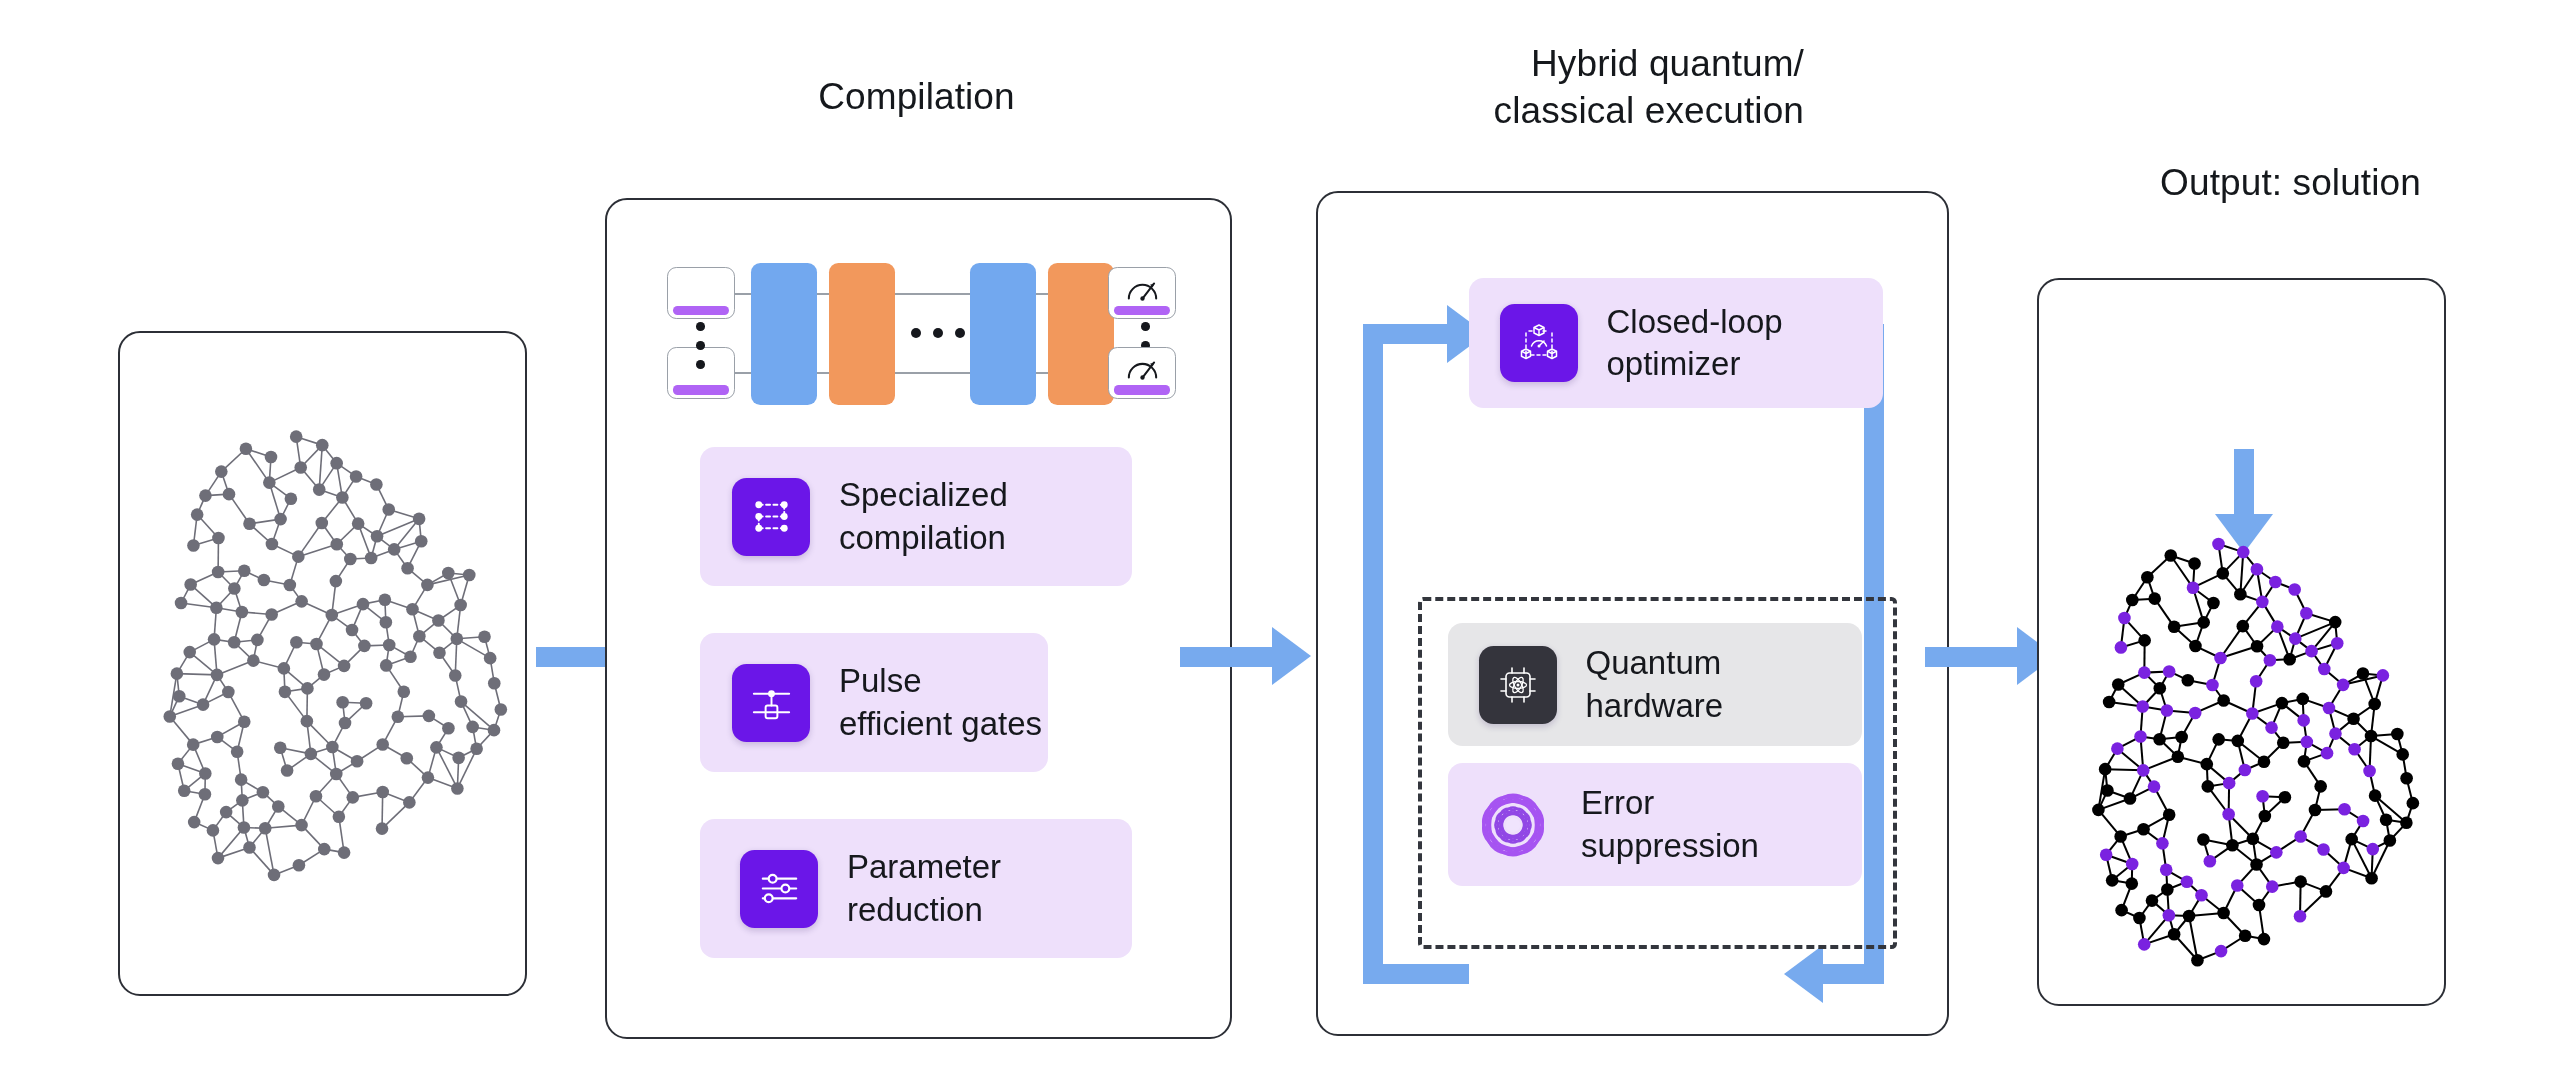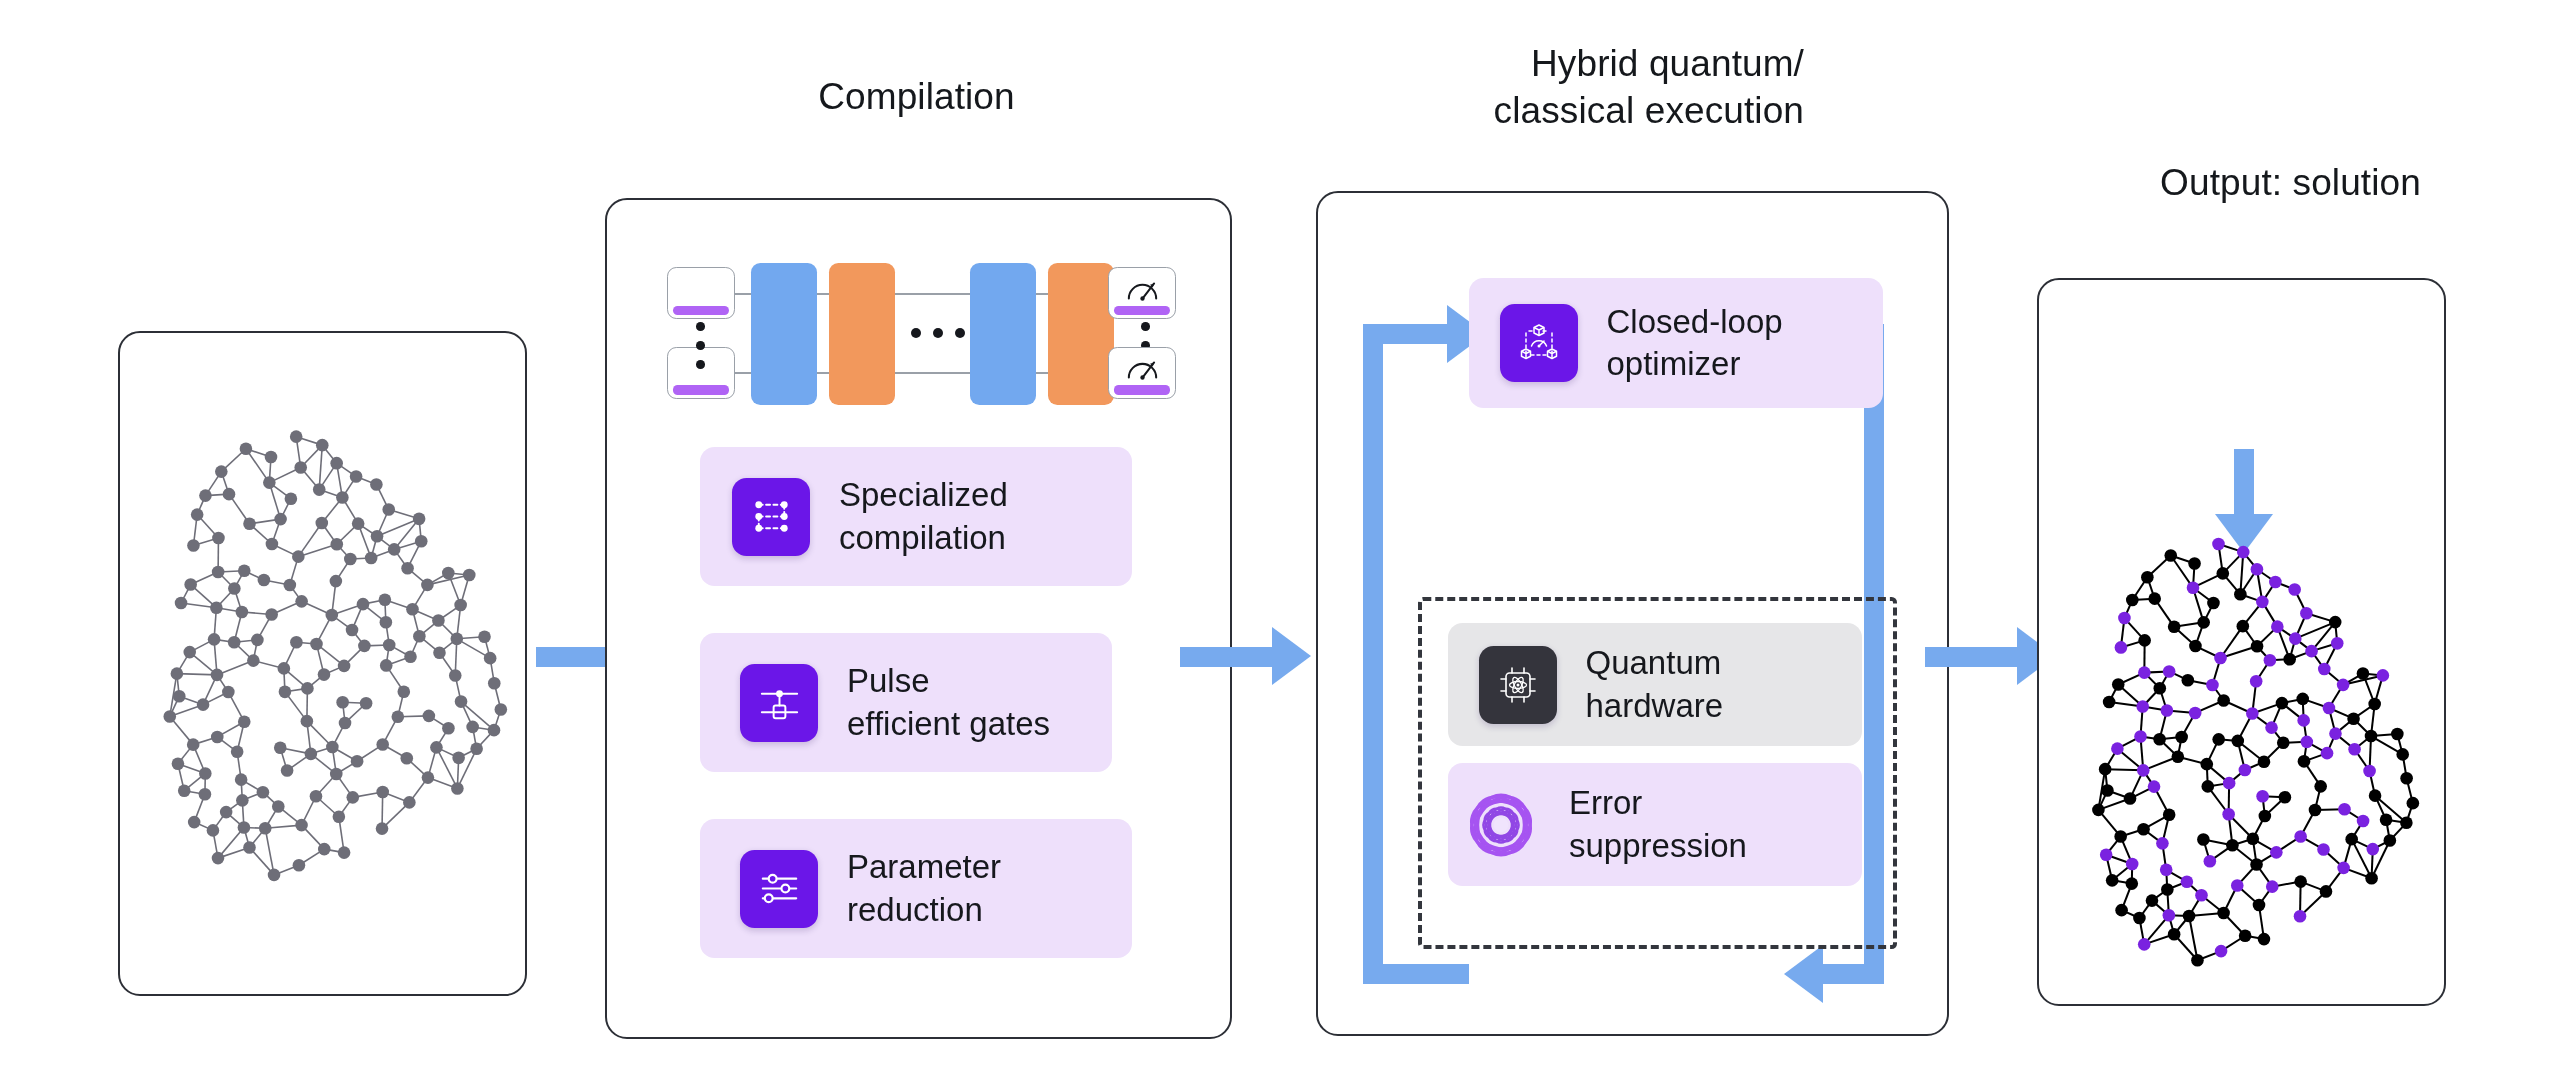--- a/index.html
+++ b/index.html
@@ -527,21 +527,21 @@
               <circle cx="76" cy="50" r="7"></circle>
             <circle cx="24" cy="74" r="7"></circle>
               <circle cx="76" cy="74" r="7"></circle>
           </g>
         </svg>
       </span>
       <span class="pill-label">Specialized
 compilation</span>
     </div>
 
-    <div class="pill" style="left:93px;top:433px;width:412px;height:139px;padding-left:40px;">
+    <div class="pill" style="left:93px;top:433px;width:348px;height:139px;padding-left:32px;">
       <span class="icon-box">
         <svg viewBox="0 0 100 100" width="49" height="49">
           <g stroke="#fff" stroke-width="4" fill="none" stroke-linecap="round">
             <line x1="14" y1="32" x2="86" y2="32"></line>
             <line x1="14" y1="70" x2="86" y2="70"></line>
             <line x1="50" y1="32" x2="50" y2="56"></line>
             <rect x="38" y="56" width="24" height="26" rx="4"></rect>
           </g>
           <circle cx="50" cy="32" r="7" fill="#fff"></circle>
         </svg>
@@ -641,21 +641,21 @@
             <ellipse cx="50" cy="50" rx="17" ry="7" transform="rotate(60 50 50)"></ellipse>
             <ellipse cx="50" cy="50" rx="17" ry="7" transform="rotate(120 50 50)"></ellipse>
           </g>
           <circle cx="50" cy="50" r="3" fill="#fff"></circle>
         </svg>
       </span>
       <span class="pill-label">Quantum
 hardware</span>
     </div>
 
-    <div class="pill" style="left:130px;top:570px;width:414px;height:123px;padding-left:14px;">
+    <div class="pill" style="left:130px;top:570px;width:414px;height:123px;padding-left:26px;">
       <span class="icon-box bare">
         <svg viewBox="0 0 120 120" width="82" height="82">
           <g fill="none" stroke="#9a3cf0" stroke-width="5" opacity=".85">
             <ellipse cx="60" cy="60" rx="36" ry="46"></ellipse>
             <ellipse cx="60" cy="60" rx="36" ry="46" transform="rotate(36 60 60)"></ellipse>
             <ellipse cx="60" cy="60" rx="36" ry="46" transform="rotate(72 60 60)"></ellipse>
             <ellipse cx="60" cy="60" rx="36" ry="46" transform="rotate(108 60 60)"></ellipse>
             <ellipse cx="60" cy="60" rx="36" ry="46" transform="rotate(144 60 60)"></ellipse>
           </g>
           <g fill="none" stroke="#7a22e0" stroke-width="4" opacity=".8">

